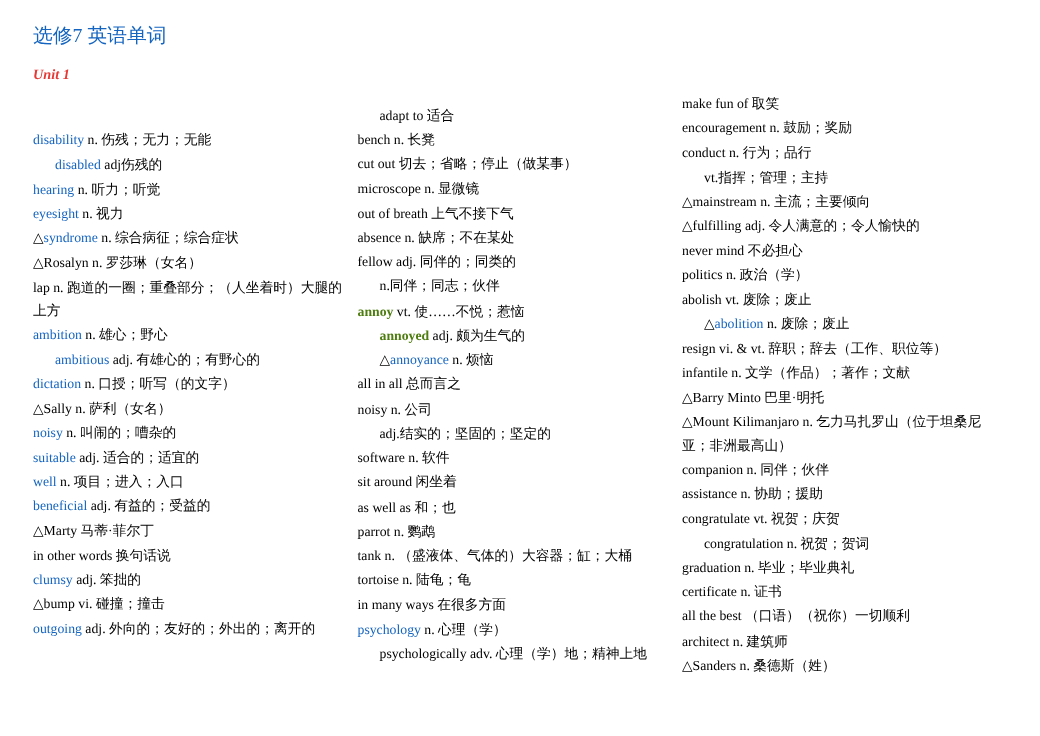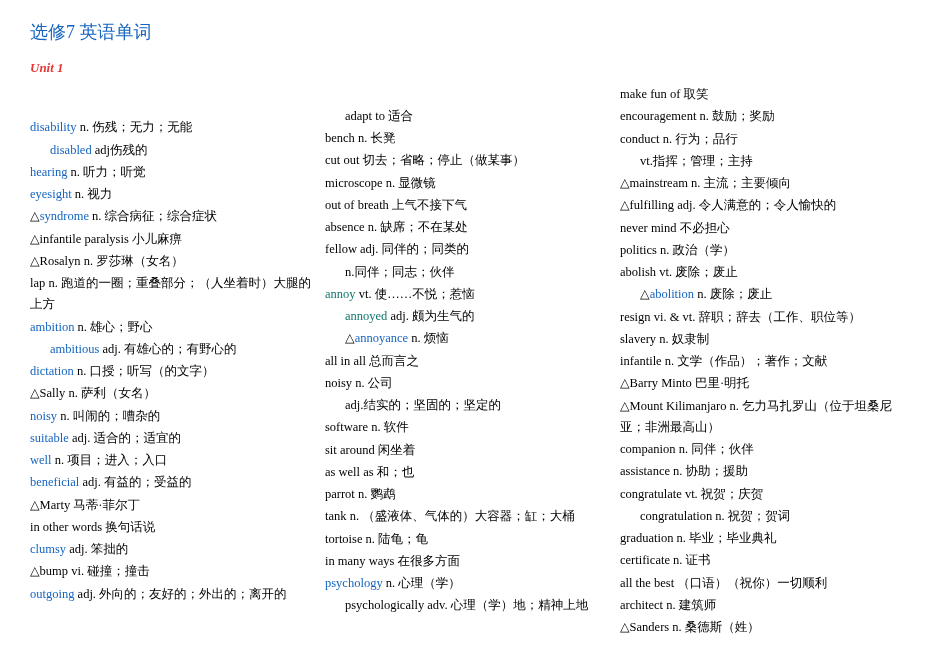--- a/index.html
+++ b/index.html
@@ -37,21 +37,22 @@
       font-size: 12.5px;
     }
     .entry {
       margin-bottom: 1px;
     }
     .word-blue {
       color: #1565C0;
       font-weight: normal;
     }
     .word-orange {
-      color: #0f766e;
+      color: #4d7c0f;
+      font-weight: bold;
     }
     .definition {
       color: #000;
     }
     .indent {
       padding-left: 20px;
     }
     .delta {
       color: #000;
     }
@@ -62,21 +63,20 @@
 <div class="page-title">选修7  英语单词</div>
 <div class="unit-label">Unit 1</div>
 
 <div class="columns-wrapper">
   <div class="col" id="col1-container">
       <div class="entry"><span class="word-blue">disability</span><span class="definition"> n. 伤残；无力；无能</span></div>
       <div class="entry indent"><span class="word-blue">disabled</span><span class="definition"> adj伤残的</span></div>
       <div class="entry"><span class="word-blue">hearing</span><span class="definition"> n. 听力；听觉</span></div>
       <div class="entry"><span class="word-blue">eyesight</span><span class="definition"> n. 视力</span></div>
       <div class="entry"><span class="delta">△</span><span class="word-blue">syndrome</span><span class="definition"> n. 综合病征；综合症状</span></div>
-      <div class="entry"><span class="definition">△infantile paralysis 小儿麻痹</span></div>
       <div class="entry"><span class="definition">△Rosalyn  n.  罗莎琳（女名）</span></div>
       <div class="entry"><span class="definition">lap  n. 跑道的一圈；重叠部分；（人坐着时）大腿的上方</span></div>
       <div class="entry"><span class="word-blue">ambition</span><span class="definition"> n. 雄心；野心</span></div>
       <div class="entry indent"><span class="word-blue">ambitious</span><span class="definition"> adj. 有雄心的；有野心的</span></div>
       <div class="entry"><span class="word-blue">dictation</span><span class="definition"> n. 口授；听写（的文字）</span></div>
       <div class="entry"><span class="definition">△Sally  n. 萨利（女名）</span></div>
       <div class="entry"><span class="word-blue">noisy</span><span class="definition"> n. 叫闹的；嘈杂的</span></div>
       <div class="entry"><span class="word-blue">suitable</span><span class="definition"> adj. 适合的；适宜的</span></div>
       <div class="entry"><span class="word-blue">well</span><span class="definition"> n. 项目；进入；入口</span></div>
       <div class="entry"><span class="word-blue">beneficial</span><span class="definition"> adj. 有益的；受益的</span></div>
@@ -116,21 +116,20 @@
       <div class="entry"><span class="definition">encouragement  n. 鼓励；奖励</span></div>
       <div class="entry"><span class="definition">conduct  n. 行为；品行</span></div>
       <div class="entry indent"><span class="definition">vt.指挥；管理；主持</span></div>
       <div class="entry"><span class="definition">△mainstream  n. 主流；主要倾向</span></div>
       <div class="entry"><span class="definition">△fulfilling  adj. 令人满意的；令人愉快的</span></div>
       <div class="entry"><span class="definition">never mind  不必担心</span></div>
       <div class="entry"><span class="definition">politics  n. 政治（学）</span></div>
       <div class="entry"><span class="definition">abolish  vt. 废除；废止</span></div>
       <div class="entry indent"><span class="delta">△</span><span class="word-blue">abolition</span><span class="definition"> n. 废除；废止</span></div>
       <div class="entry"><span class="definition">resign  vi. &amp; vt. 辞职；辞去（工作、职位等）</span></div>
-      <div class="entry"><span class="definition">slavery  n. 奴隶制</span></div>
       <div class="entry"><span class="definition">infantile  n. 文学（作品）；著作；文献</span></div>
       <div class="entry"><span class="definition">△Barry Minto  巴里·明托</span></div>
       <div class="entry"><span class="definition">△Mount Kilimanjaro  n. 乞力马扎罗山（位于坦桑尼亚；非洲最高山）</span></div>
       <div class="entry"><span class="definition">companion  n. 同伴；伙伴</span></div>
       <div class="entry"><span class="definition">assistance  n. 协助；援助</span></div>
       <div class="entry"><span class="definition">congratulate  vt. 祝贺；庆贺</span></div>
       <div class="entry indent"><span class="definition">congratulation  n. 祝贺；贺词</span></div>
       <div class="entry"><span class="definition">graduation  n. 毕业；毕业典礼</span></div>
       <div class="entry"><span class="definition">certificate  n. 证书</span></div>
       <div class="entry"><span class="definition">all the best  （口语）（祝你）一切顺利</span></div>

